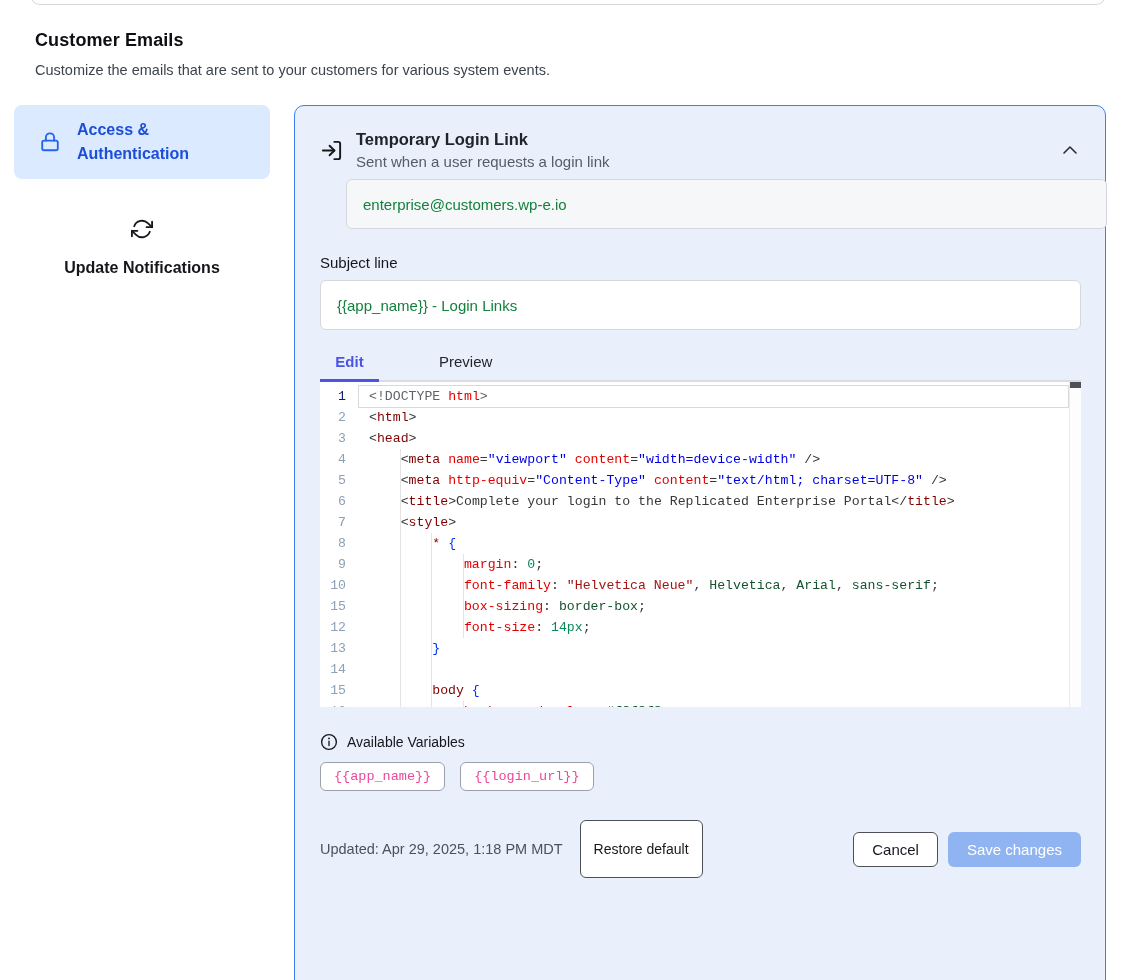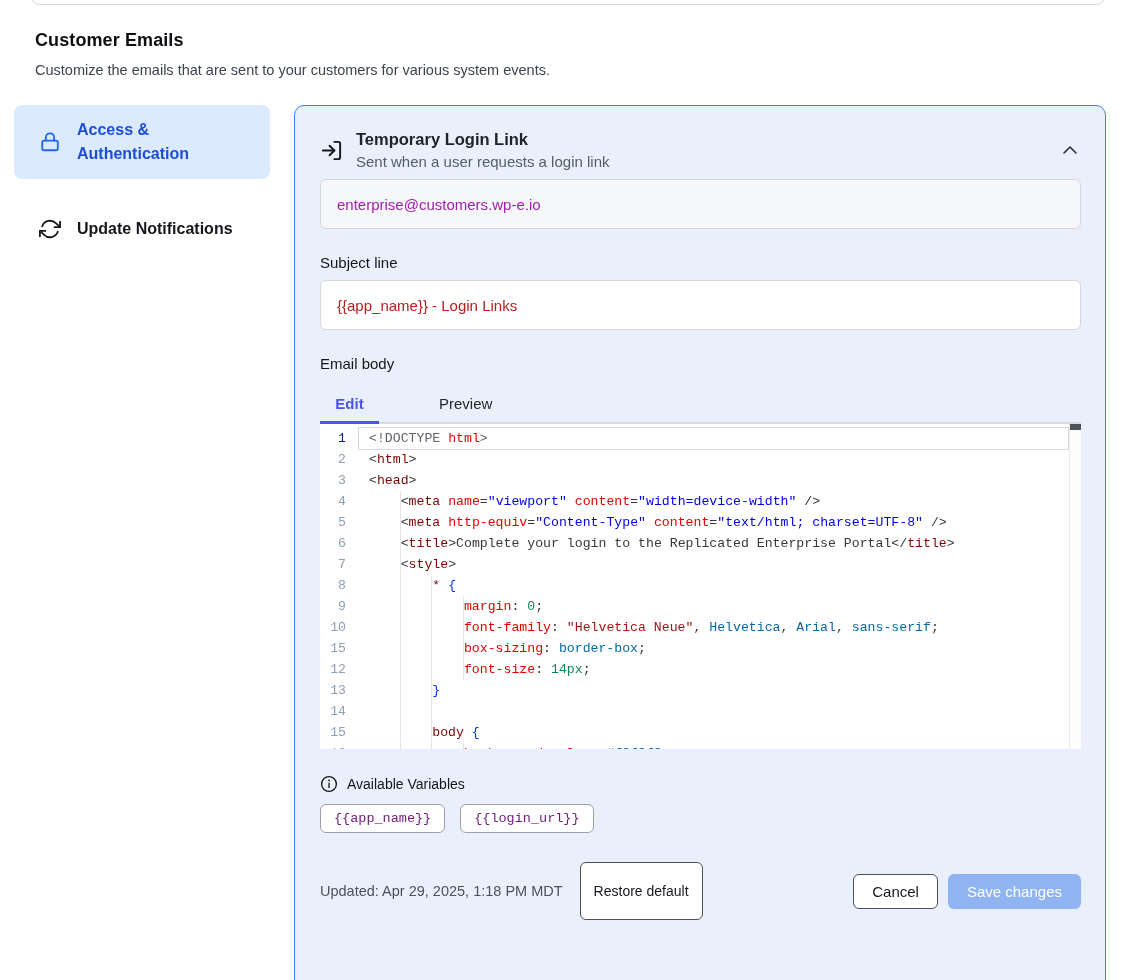--- a/index.html
+++ b/index.html
@@ -8,55 +8,55 @@
   .page-head { padding:30px 0 0 35px; }
   .page-title { font-size:18px; font-weight:700; color:#0d0f12; letter-spacing:.1px; }
   .page-sub { margin-top:11px; font-size:14.5px; color:#3d434c; }
   .main-row { display:flex; margin:27px 0 0 14px; align-items:flex-start; }
   
   .sidebar { width:256px; flex:none; }
   .side-item { display:flex; align-items:center; gap:15px; padding:13px 24px; border-radius:8px; cursor:pointer; }
   .side-item.active { background:#dbeafe; }
   .side-item.active .side-label { color:#1d4ed8; }
   .side-label { font-size:16px; font-weight:600; line-height:1.5; color:#14161a; }
-  .side-item + .side-item { margin-top:25px; }
+  .side-item + .side-item { margin-top:25px;flex-direction:column; }
   .side-icon { flex:none; width:24px; height:24px; display:flex; align-items:center; justify-content:center; }
   
   .panel { margin-left:24px; width:812px; height:960px; background:#e9f0fc; border:1.5px solid #3d7ef2; border-radius:10px; padding:24px 24px 20px 25px; position:relative; }
   .panel-head { display:flex; align-items:center; gap:13px; }
   .panel-head-text { flex:1; }
   .panel-title { font-size:16.5px; font-weight:700; color:#202329; }
   .panel-sub { margin-top:4px; font-size:15px; color:#555d68; }
   .chev { width:18px; height:18px; display:flex; align-items:center; justify-content:center; cursor:pointer; margin-right:2px; }
   .fld-label { margin-top:25px; font-size:15px; color:#14171c; }
   .inp { margin-top:9px; width:100%; height:50px; border:1px solid #d5d8dd; border-radius:6px; padding:0 16px; font-size:15px; font-family:"Liberation Sans",sans-serif; }
-  .inp.gray { background:#f6f7f9; color:#a21caf; }
-  .inp.white { background:#ffffff; color:#b91c1c; }
+  .inp.gray { background:#f6f7f9; color:#15803d;margin-left:26px; }
+  .inp.white { background:#ffffff; color:#15803d; }
   
   .tabs { margin-top:13px; display:flex; border-bottom:2px solid #d9dce2;gap:36px; }
   .tab { padding:10px 0 9px; margin-bottom:-2px; border-bottom:3px solid transparent; font-size:15px; color:#23262c; cursor:pointer; text-align:center; }
   .tab.active { color:#4b55e2; font-weight:700; border-bottom-color:#4b55e2; width:59px; }
   .tab.idle { padding-left:24px; padding-right:26px; }
   
   .editor { position:relative; background:#fff; height:325px; overflow:hidden; font-family:"Liberation Mono", monospace; font-size:13.2px; padding-top:4px; cursor:text; }
   .curline { position:absolute; left:38px; right:12px; top:3px; height:23px; border:1px solid #d9d9d9; pointer-events:none; }
   .ln { display:flex; height:21px; line-height:21px; }
   .gut { width:26px; flex:none; text-align:right; color:#8da0b5; user-select:none; }
   .gut.act { color:#0b216f; }
   .lc { padding-left:23px; white-space:pre; flex:1; color:#383838; }
   .ind { display:inline-block; width:4ch; height:21px; box-shadow:inset -1px 0 0 #e4e4e4; vertical-align:top; }
   .tkp{color:#383838}.tkt{color:#800000}.tka{color:#e50000}.tks{color:#0000e8}.tkm{color:#5f6368}
-  .tkP{color:#e50000}.tkS{color:#a31515}.tki{color:#0369a1}.tkn{color:#098658}.tkb{color:#0431fa}
+  .tkP{color:#e50000}.tkS{color:#a31515}.tki{color:#14532d}.tkn{color:#098658}.tkb{color:#0431fa}
   .sbar { position:absolute; top:0; right:0; width:12px; height:100%; border-left:1px solid #ececec; background:#fdfdfd; }
   .sthumb { width:12px; height:6px; background:#4e5156; }
   
   .vars-head { margin-top:26px; display:flex; align-items:center; gap:9px; }
   .vars-label { font-size:14px; color:#14171c; }
   .chips { margin-top:11px; display:flex; gap:15px; }
-  .chip { background:#fff; border:1px solid #9ba1aa; border-radius:6px; padding:6px 13px; font-family:"Liberation Mono", monospace; font-size:13.5px; color:#701a75; cursor:pointer; }
+  .chip { background:#fff; border:1px solid #9ba1aa; border-radius:6px; padding:6px 13px; font-family:"Liberation Mono", monospace; font-size:13.5px; color:#ec4899; cursor:pointer; }
   
   .foot { margin-top:29px; display:flex; align-items:center; }
   .updated { font-size:14.5px; color:#4c525b; }
   .btn { font-family:"Liberation Sans",sans-serif; border-radius:6px; cursor:pointer; background:#fff; border:1px solid #4c5158; color:#15181d; }
   .btn.restore { margin-left:17px; font-size:14px; padding:20px 13px; }
   .spacer { flex:1; }
   .btn.cancel { font-size:15px; padding:8px 18px; }
   .btn.save { margin-left:10px; font-size:15px; padding:9px 19px; background:#8fb4f1; border:none; color:#ffffff; }
   svg { display:block; }
 </style>
@@ -112,21 +112,20 @@
             <polyline points="2 8 8 2 14 8"></polyline>
           </svg>
       </span>
     </div>
 
     <input class="inp gray" readonly="" value="enterprise@customers.wp-e.io" style="">
 
     <div class="fld-label">Subject line</div>
     <input class="inp white" value="{{app_name}} - Login Links" style="">
 
-    <div class="fld-label">Email body</div>
 
     <div class="tabs">
       <div class="tab active">Edit</div>
       <div class="tab idle">Preview</div>
     </div>
 
     <div class="editor" id="code-editor">
       <div class="curline"></div>
       <div class="sbar">
           <div class="sthumb"></div>

